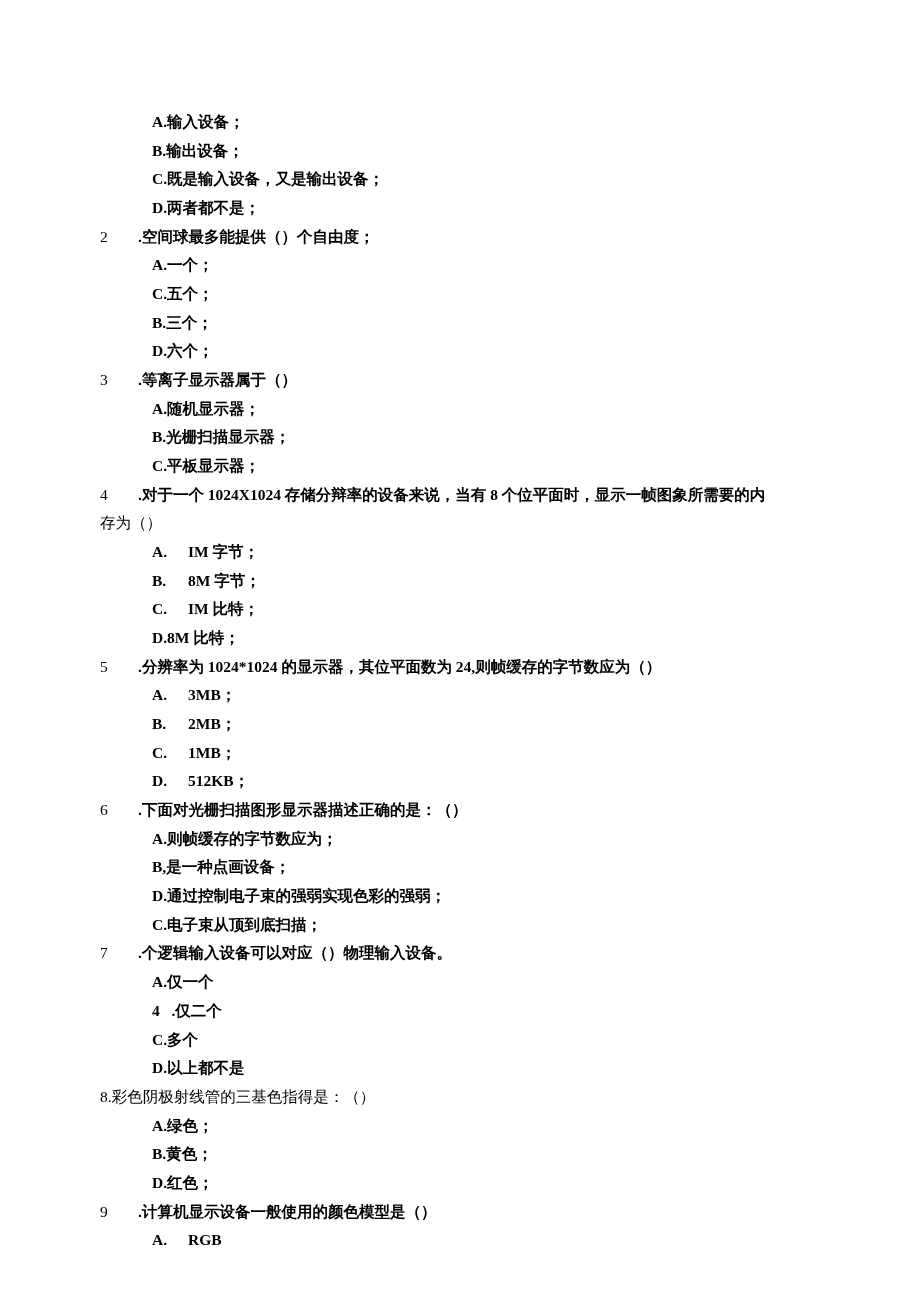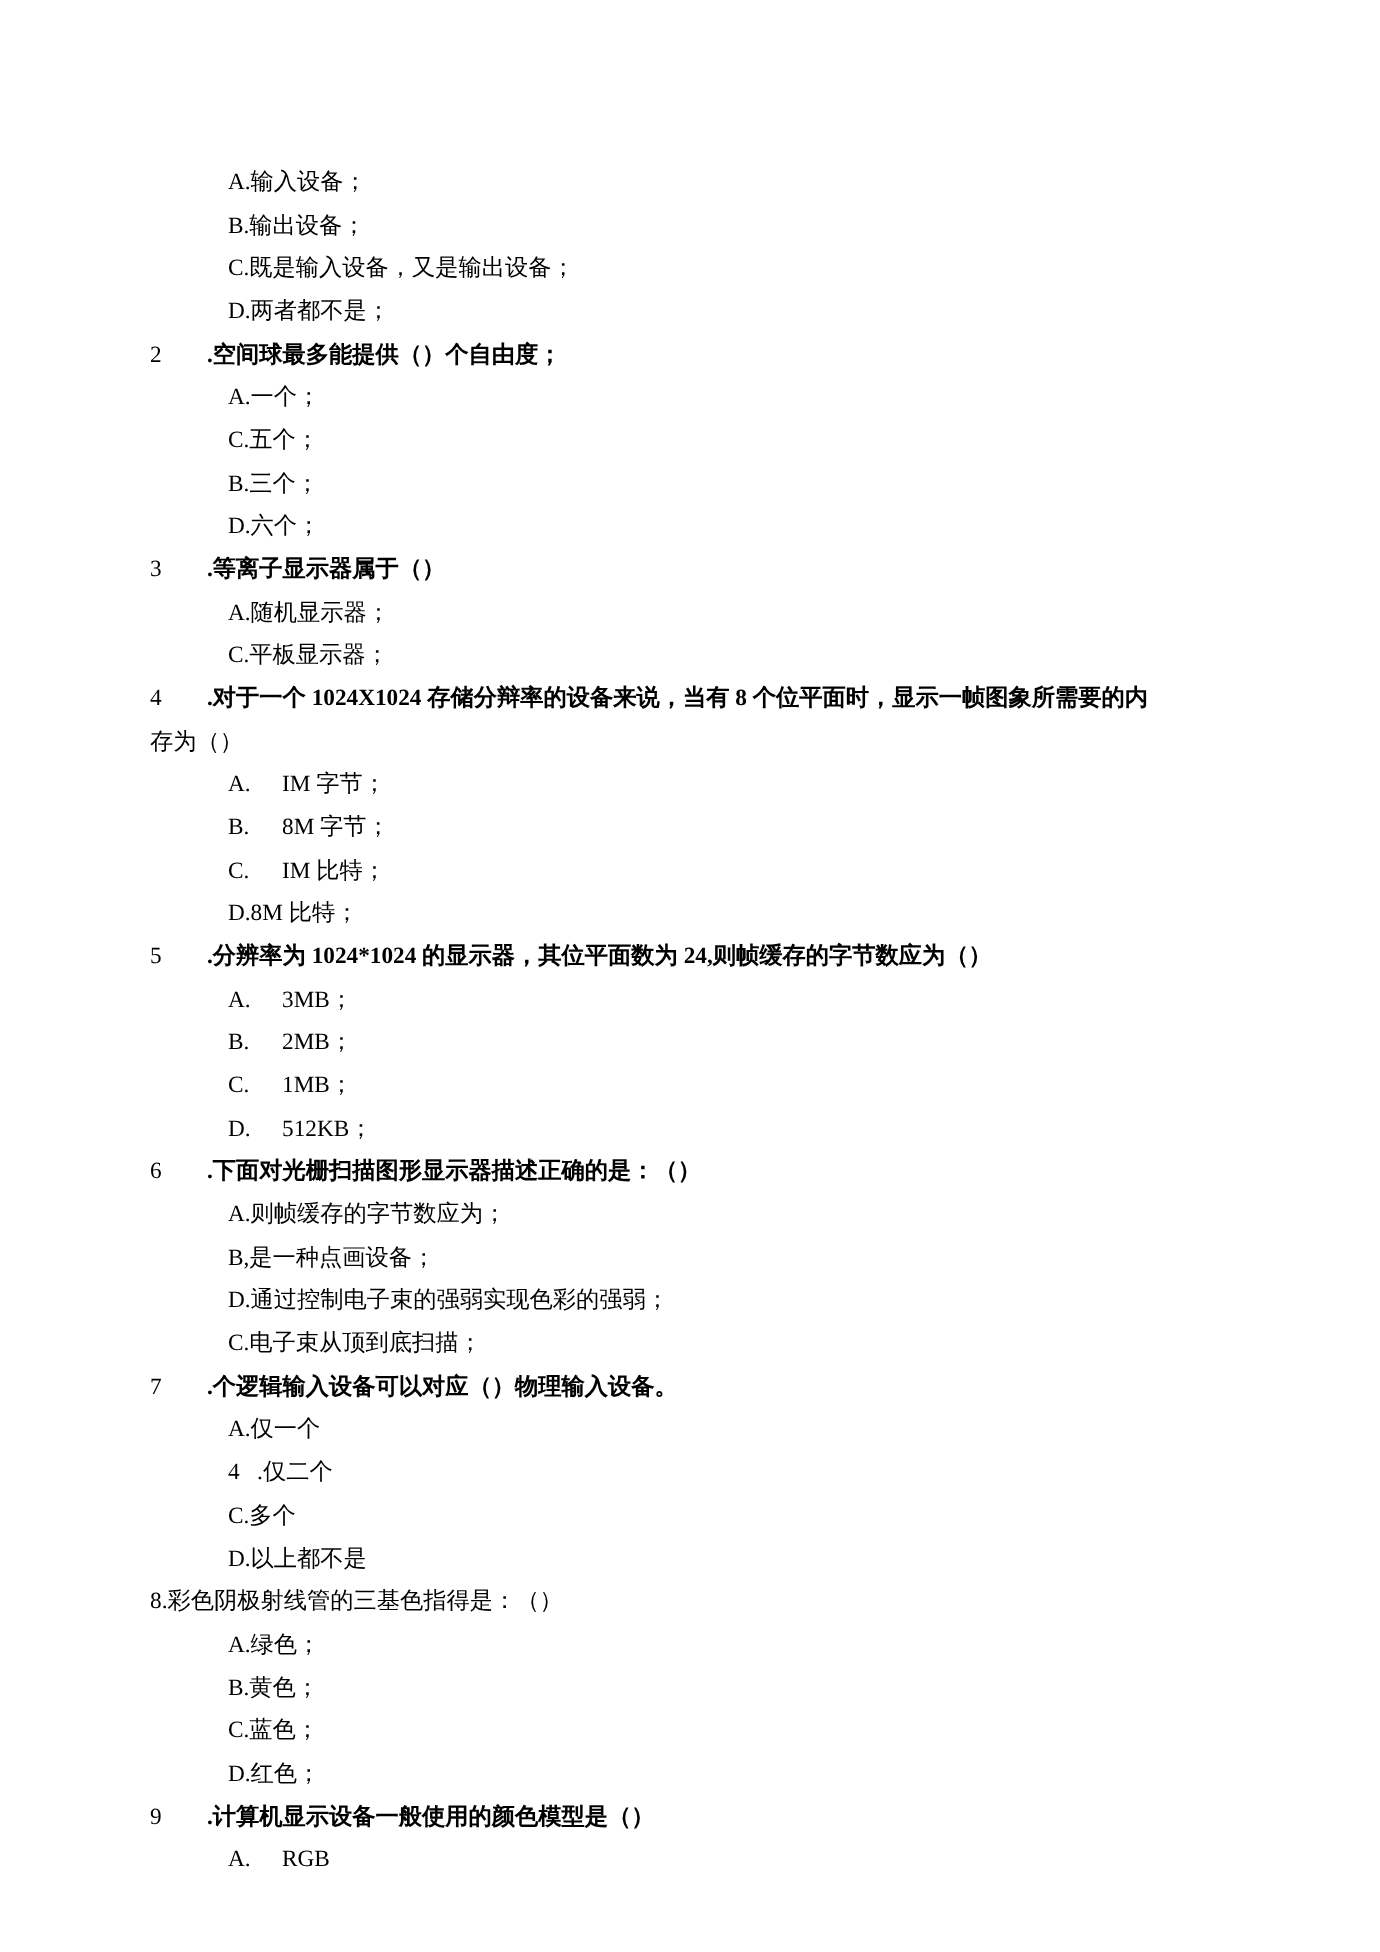--- a/index.html
+++ b/index.html
@@ -13,20 +13,21 @@
     width: 920px;
   }
   .page {
     padding: 108px 100px 60px 100px;
   }
   .option-block {
     padding-left: 52px;
   }
   .option-line {
     white-space: pre;
+    font-weight: bold;
   }
   .question-line {
     display: flex;
     align-items: baseline;
   }
   .question-number {
     display: inline-block;
     min-width: 20px;
   }
   .question-gap {
@@ -73,20 +74,21 @@
     <div class="option-line">D.六个；</div>
   </div>
 
   <div class="question-line">
     <span class="question-number">3</span>
     <span class="question-gap"></span>
     <span class="question-text">.等离子显示器属于（）</span>
   </div>
   <div class="option-block">
     <div class="option-line">A.随机显示器；</div>
+    <div class="option-line">B.光栅扫描显示器；</div>
     <div class="option-line">C.平板显示器；</div>
   </div>
 
   <div class="question-line">
     <span class="question-number">4</span>
     <span class="question-gap"></span>
     <span class="question-text">.对于一个 1024X1024 存储分辩率的设备来说，当有 8 个位平面时，显示一帧图象所需要的内</span>
   </div>
   <div>存为（）</div>
   <div class="option-block">
@@ -131,21 +133,20 @@
     <div class="option-line">C.多个</div>
     <div class="option-line">D.以上都不是</div>
   </div>
 
   <div class="q8-line">
     <span>8</span><span>.彩色阴极射线管的三基色指得是：（）</span>
   </div>
   <div class="option-block">
     <div class="option-line">A.绿色；</div>
     <div class="option-line">B.黄色；</div>
-    <div class="option-line">C.蓝色；</div>
     <div class="option-line">D.红色；</div>
   </div>
 
   <div class="question-line">
     <span class="question-number">9</span>
     <span class="question-gap"></span>
     <span class="question-text">.计算机显示设备一般使用的颜色模型是（）</span>
   </div>
   <div class="option-block">
     <div class="option-line"><span class="opt-label">A.</span><span class="opt-gap"></span><span>RGB</span></div>

